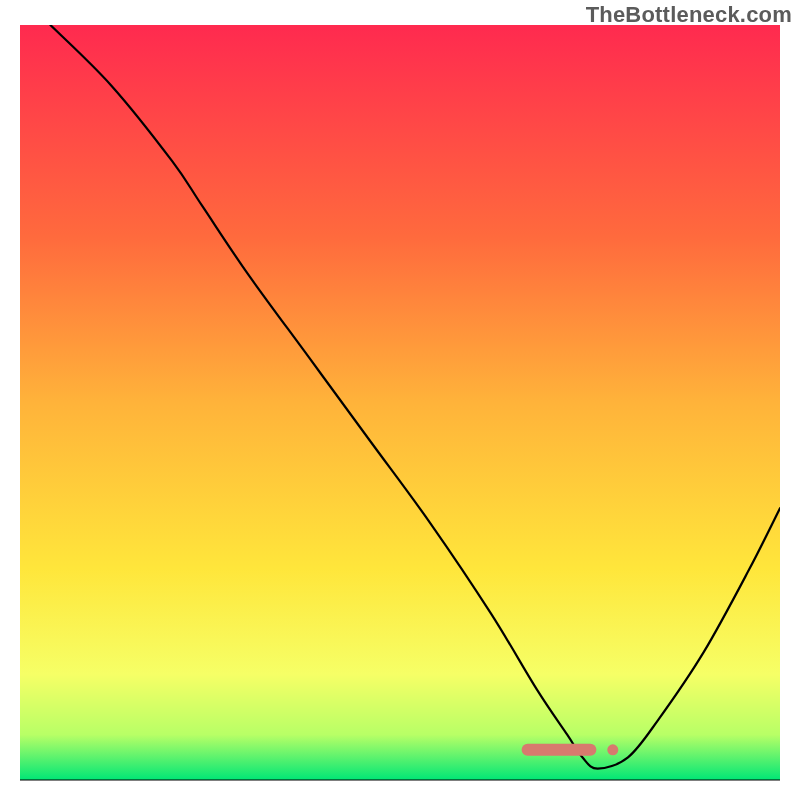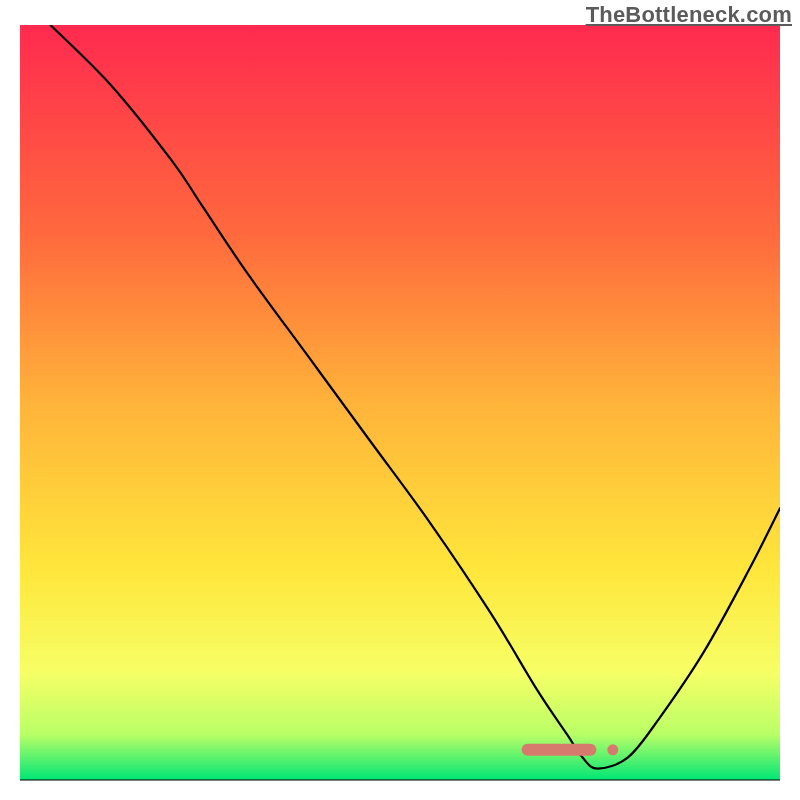--- a/index.html
+++ b/index.html
@@ -18,21 +18,20 @@
   }
   .watermark {
     position: absolute;
     top: 2px;
     right: 8px;
     font-size: 22px;
     font-weight: 600;
     color: #5b5b5b;
     letter-spacing: 0.2px;
     z-index: 10;
-    text-decoration: underline;
   }
   svg.plot {
     position: absolute;
     left: 0;
     top: 0;
     width: 800px;
     height: 800px;
   }
   .curve {
     fill: none;

